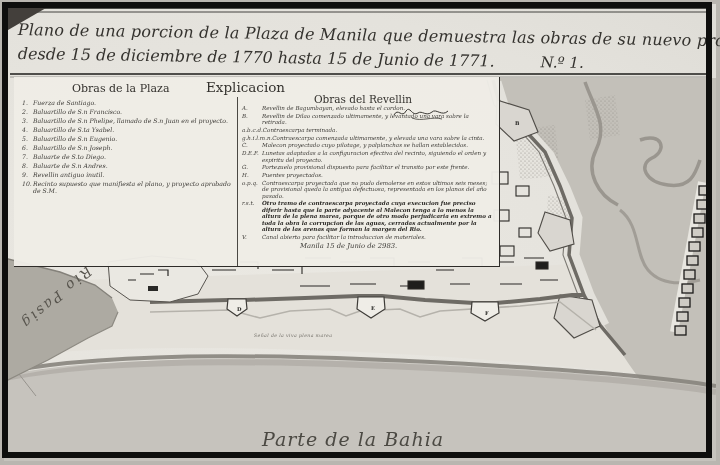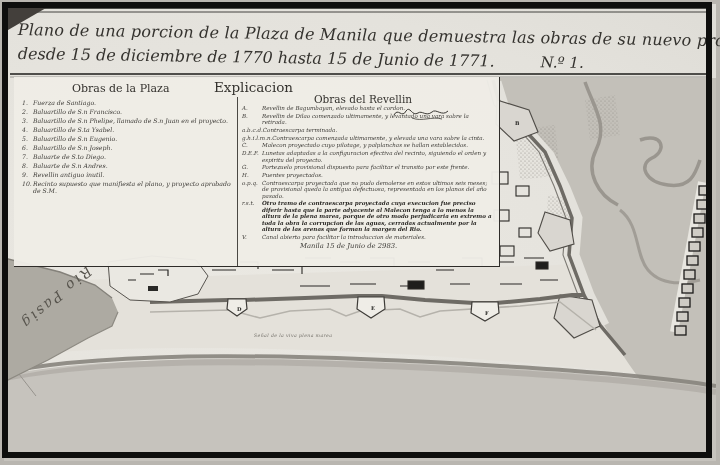--- a/index.html
+++ b/index.html
@@ -18,21 +18,21 @@
   #title1{top:16px;width:696px;font-size:16px;letter-spacing:.2px;}
   #title2{top:40px;font-size:16px;}
   #title-no{margin-left:46px;font-size:15px;text-align:right;}
   
   #legend{position:absolute;left:10px;top:73px;width:486px;height:190px;
           background:rgba(238,236,230,.97);border-right:1.3px solid #2e2c29;border-bottom:1.3px solid #2e2c29;
           box-sizing:border-box;z-index:10;}
   #legend .vdiv{position:absolute;left:223px;top:20px;bottom:0;width:1px;background:#4a4843;}
   .lg-head{position:absolute;color:#34322e;white-space:nowrap;}
   #h-plaza{left:58px;top:5px;font-size:11px;}
-  #h-expl{left:200px;top:2px;font-size:13.5px;}
+  #h-expl{left:192px;top:2px;font-size:13.5px;}
   #h-proy{left:300px;top:16px;font-size:10.5px;}
   .col{position:absolute;font-style:italic;color:#3c3a36;}
   #col-plaza{left:8px;top:22px;width:212px;font-size:6.2px;line-height:1.22;}
   #col-proy{left:228px;top:28px;width:252px;font-size:5.6px;line-height:1.14;}
   .li{display:flex;margin-bottom:1.4px;}
   .li .k{flex:0 0 20px;text-align:left;}
   #col-plaza .li .k{flex:0 0 11px;}
   .li .t{flex:1;}
   .li.em .t{font-weight:bold;color:#2a2825;}
   #dateline{margin:3px 0 0 58px;font-size:6.8px;font-style:italic;}
@@ -254,20 +254,21 @@
           </div>
         <div id="dateline">Manila 15 de Junio de 2983.</div>
         <svg id="sig" width="60" height="16" viewBox="0 0 60 16">
           <path d="M2,10 C6,2 10,14 14,6 C18,0 20,12 26,8 C30,5 34,12 40,7 C44,3 50,12 56,6" stroke="#3a3834" stroke-width="1" fill="none"></path>
           <path d="M20,13 C30,17 40,11 50,14" stroke="#3a3834" stroke-width=".8" fill="none"></path>
         </svg>
       </div>
     </div>
 
     <div class="maplabel" id="lbl-rio">Rio Pasig</div>
+    <div class="maplabel" id="lbl-bahia">Parte de la Bahia</div>
     <div class="maplabel" id="lbl-tide">Señal de la viva plena marea</div>
     <div class="marker" style="left:511px;top:116px;">B</div>
     <div class="marker" style="left:233px;top:302px;">D</div>
     <div class="marker" style="left:367px;top:301px;">E</div>
     <div class="marker" style="left:481px;top:306px;">F</div>
   </div>
 
   <div id="frame"></div>
 </div>
 

